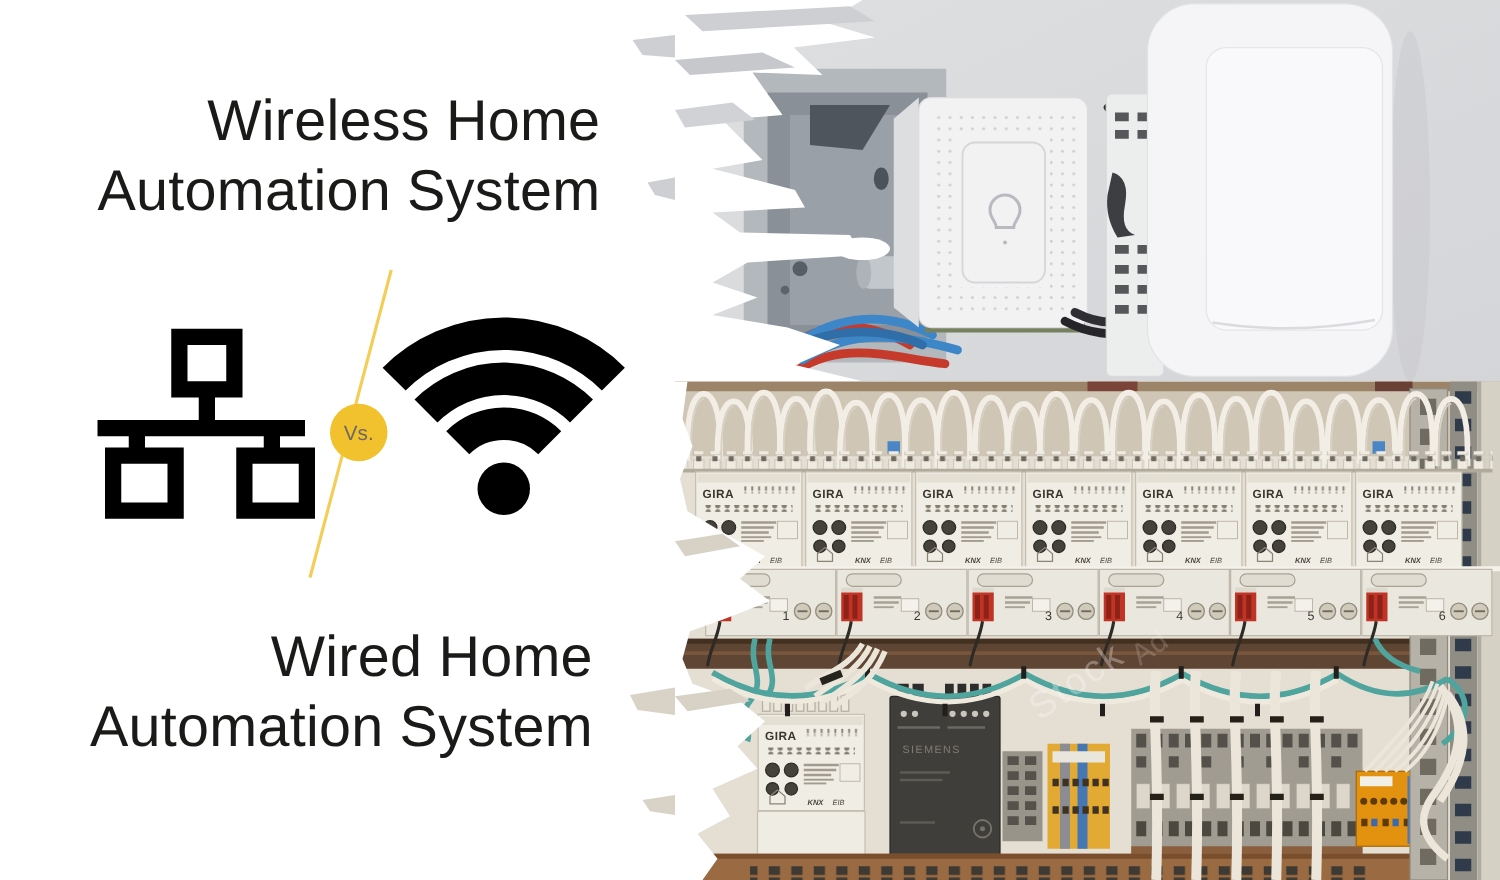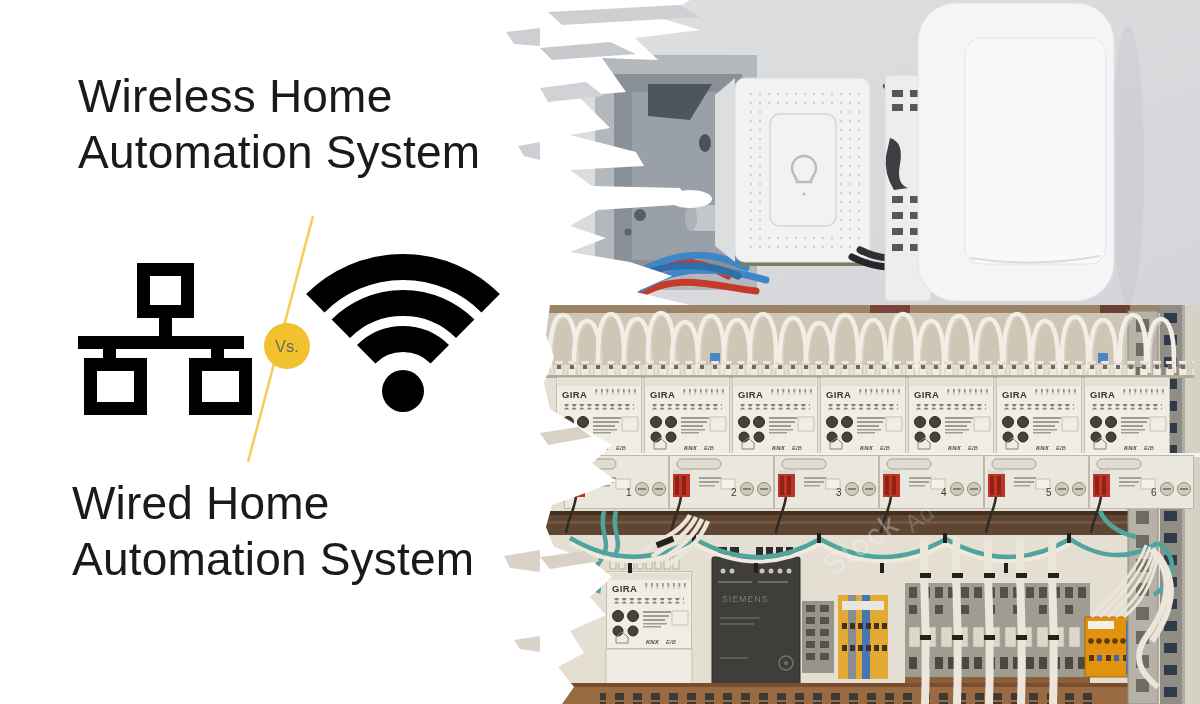--- a/index.html
+++ b/index.html
@@ -1,21 +1,21 @@
 <!DOCTYPE html>
 <html><head>
 <meta charset="utf-8">
 <style>
   html,body{margin:0;padding:0;background:#fff;}
   .canvas{position:relative;width:1200px;height:704px;background:#fff;overflow:hidden;
           font-family:"Liberation Sans","DejaVu Sans",sans-serif;}
   .title{position:absolute;font-weight:300;font-size:46px;line-height:56px;
-         color:#1a1a18;letter-spacing:0.2px;white-space:nowrap;}
+         color:#1a1a18;letter-spacing:0.2px;white-space:nowrap;text-align:right;}
   .title-wireless{left:78px;top:68px;}
-  .title-wired{left:72px;top:475px;}
+  .title-wired{left:72px;top:497px;}
   .left-art{position:absolute;left:0;top:0;}
   .photo{position:absolute;overflow:hidden;}
   .photo-top{left:540px;top:0;width:660px;height:305px;}
   .photo-bottom{left:540px;top:305px;width:660px;height:399px;}
   svg{display:block;}
   text{font-family:"Liberation Sans","DejaVu Sans",sans-serif;}
 </style>
 </head>
 <body>
 

